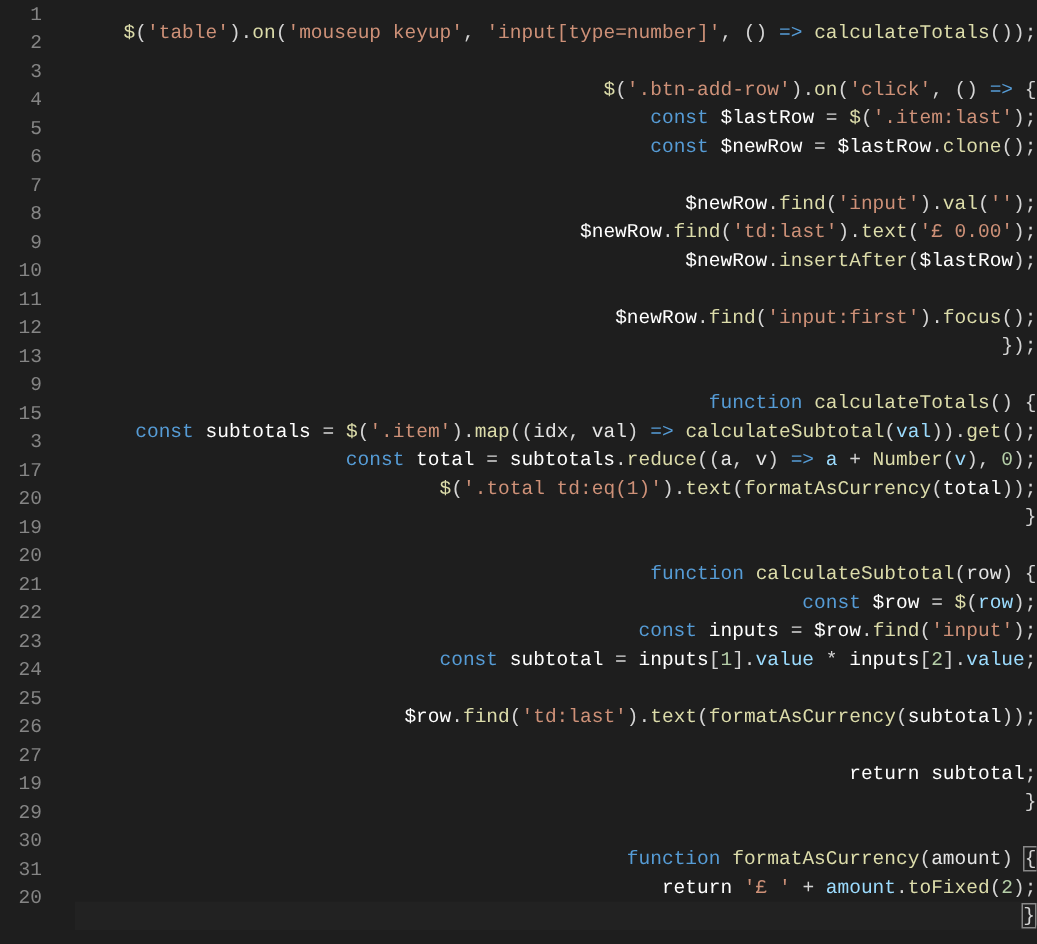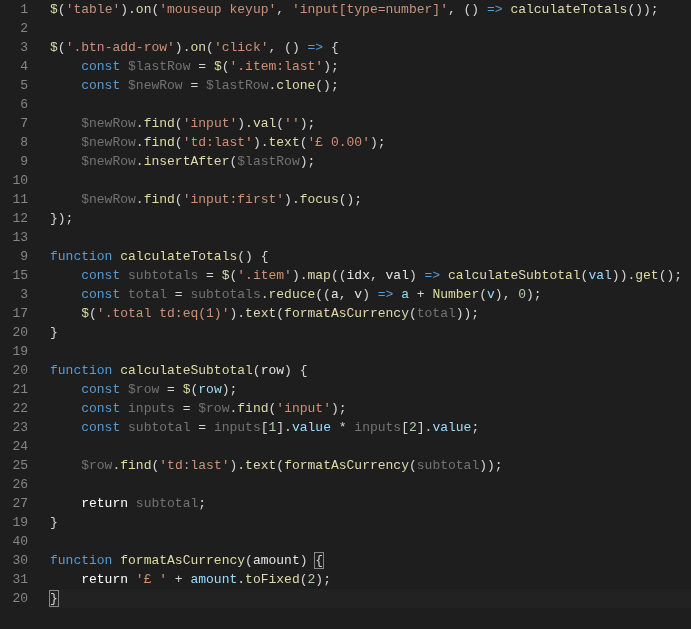--- a/index.html
+++ b/index.html
@@ -21,32 +21,33 @@
     background: #1e1e1e;
     color: #858585;
     text-align: right;
     padding: 0 12px 0 0;
     width: 40px;
     user-select: none;
     flex-shrink: 0;
   }
   .gutter .ln { height: 19px; }
   .code {
-    padding: 0 0 0 10px;
+    padding: 12px 0 0 10px;
     white-space: pre;
     flex: 1;
+    text-align: right;
   }
   .code .line { height: 19px; }
   .tok-call { color: #dcdcaa; }
   .tok-str { color: #ce9178; }
   .tok-punc, .tok-op { color: #d4d4d4; }
   .tok-kw { color: #569cd6; }
   .tok-kw2 { color: #ffffff; }
   .tok-var { color: #9cdcfe; }
-  .tok-const { color: #737373; margin-top: 10px; }
+  .tok-const { color: #ffffff; margin-top: 10px; }
   .tok-num { color: #b5cea8; }
   .tok-fn { color: #dcdcaa; }
   .tok-param { color: #e5e5e5; }
   .caret { border-left: 1px solid #aeafad; display:inline-block; height:15px; vertical-align:middle; margin-bottom:2px;}
   .hl-line { background: rgba(255,255,255,0.02); }
 </style>
 </head>
 <body>
 
 <div class="editor">
@@ -72,19 +73,19 @@
       <div class="ln">19</div>
       <div class="ln">20</div>
       <div class="ln">21</div>
       <div class="ln">22</div>
       <div class="ln">23</div>
       <div class="ln">24</div>
       <div class="ln">25</div>
       <div class="ln">26</div>
       <div class="ln">27</div>
       <div class="ln">19</div>
-      <div class="ln">40</div>
+      <div class="ln">29</div>
       <div class="ln">30</div>
       <div class="ln">31</div>
       <div class="ln">20</div>
     </div>
   <div class="code"><div class="line"><span class="tok-call">$</span><span class="tok-punc">(</span><span class="tok-str">'table'</span><span class="tok-punc">).</span><span class="tok-call">on</span><span class="tok-punc">(</span><span class="tok-str">'mouseup keyup'</span><span class="tok-punc">, </span><span class="tok-str">'input[type=number]'</span><span class="tok-punc">, () </span><span class="tok-kw">=&gt;</span><span class="tok-punc"> </span><span class="tok-call">calculateTotals</span><span class="tok-punc">());</span></div><div class="line">&nbsp;</div><div class="line"><span class="tok-call">$</span><span class="tok-punc">(</span><span class="tok-str">'.btn-add-row'</span><span class="tok-punc">).</span><span class="tok-call">on</span><span class="tok-punc">(</span><span class="tok-str">'click'</span><span class="tok-punc">, () </span><span class="tok-kw">=&gt;</span><span class="tok-punc"> {</span></div><div class="line"><span class="tok-punc">    </span><span class="tok-kw">const</span><span class="tok-punc"> </span><span class="tok-const">$lastRow</span><span class="tok-punc"> = </span><span class="tok-call">$</span><span class="tok-punc">(</span><span class="tok-str">'.item:last'</span><span class="tok-punc">);</span></div><div class="line"><span class="tok-punc">    </span><span class="tok-kw">const</span><span class="tok-punc"> </span><span class="tok-const">$newRow</span><span class="tok-punc"> = </span><span class="tok-const">$lastRow</span><span class="tok-punc">.</span><span class="tok-call">clone</span><span class="tok-punc">();</span></div><div class="line">&nbsp;</div><div class="line"><span class="tok-punc">    </span><span class="tok-const">$newRow</span><span class="tok-punc">.</span><span class="tok-call">find</span><span class="tok-punc">(</span><span class="tok-str">'input'</span><span class="tok-punc">).</span><span class="tok-call">val</span><span class="tok-punc">(</span><span class="tok-str">''</span><span class="tok-punc">);</span></div><div class="line"><span class="tok-punc">    </span><span class="tok-const">$newRow</span><span class="tok-punc">.</span><span class="tok-call">find</span><span class="tok-punc">(</span><span class="tok-str">'td:last'</span><span class="tok-punc">).</span><span class="tok-call">text</span><span class="tok-punc">(</span><span class="tok-str">'£ 0.00'</span><span class="tok-punc">);</span></div><div class="line"><span class="tok-punc">    </span><span class="tok-const">$newRow</span><span class="tok-punc">.</span><span class="tok-call">insertAfter</span><span class="tok-punc">(</span><span class="tok-const">$lastRow</span><span class="tok-punc">);</span></div><div class="line">&nbsp;</div><div class="line"><span class="tok-punc">    </span><span class="tok-const">$newRow</span><span class="tok-punc">.</span><span class="tok-call">find</span><span class="tok-punc">(</span><span class="tok-str">'input:first'</span><span class="tok-punc">).</span><span class="tok-call">focus</span><span class="tok-punc">();</span></div><div class="line"><span class="tok-punc">});</span></div><div class="line">&nbsp;</div><div class="line"><span class="tok-kw">function</span><span class="tok-punc"> </span><span class="tok-fn">calculateTotals</span><span class="tok-punc">() {</span></div><div class="line"><span class="tok-punc">    </span><span class="tok-kw">const</span><span class="tok-punc"> </span><span class="tok-const">subtotals</span><span class="tok-punc"> = </span><span class="tok-call">$</span><span class="tok-punc">(</span><span class="tok-str">'.item'</span><span class="tok-punc">).</span><span class="tok-call">map</span><span class="tok-punc">((</span><span class="tok-param">idx</span><span class="tok-punc">, </span><span class="tok-param">val</span><span class="tok-punc">) </span><span class="tok-kw">=&gt;</span><span class="tok-punc"> </span><span class="tok-call">calculateSubtotal</span><span class="tok-punc">(</span><span class="tok-var">val</span><span class="tok-punc">)).</span><span class="tok-call">get</span><span class="tok-punc">();</span></div><div class="line"><span class="tok-punc">    </span><span class="tok-kw">const</span><span class="tok-punc"> </span><span class="tok-const">total</span><span class="tok-punc"> = </span><span class="tok-const">subtotals</span><span class="tok-punc">.</span><span class="tok-call">reduce</span><span class="tok-punc">((</span><span class="tok-param">a</span><span class="tok-punc">, </span><span class="tok-param">v</span><span class="tok-punc">) </span><span class="tok-kw">=&gt;</span><span class="tok-punc"> </span><span class="tok-var">a</span><span class="tok-punc"> + </span><span class="tok-call">Number</span><span class="tok-punc">(</span><span class="tok-var">v</span><span class="tok-punc">), </span><span class="tok-num">0</span><span class="tok-punc">);</span></div><div class="line"><span class="tok-punc">    </span><span class="tok-call">$</span><span class="tok-punc">(</span><span class="tok-str">'.total td:eq(1)'</span><span class="tok-punc">).</span><span class="tok-call">text</span><span class="tok-punc">(</span><span class="tok-call">formatAsCurrency</span><span class="tok-punc">(</span><span class="tok-const">total</span><span class="tok-punc">));</span></div><div class="line"><span class="tok-punc">}</span></div><div class="line">&nbsp;</div><div class="line"><span class="tok-kw">function</span><span class="tok-punc"> </span><span class="tok-fn">calculateSubtotal</span><span class="tok-punc">(</span><span class="tok-param">row</span><span class="tok-punc">) {</span></div><div class="line"><span class="tok-punc">    </span><span class="tok-kw">const</span><span class="tok-punc"> </span><span class="tok-const">$row</span><span class="tok-punc"> = </span><span class="tok-call">$</span><span class="tok-punc">(</span><span class="tok-var">row</span><span class="tok-punc">);</span></div><div class="line"><span class="tok-punc">    </span><span class="tok-kw">const</span><span class="tok-punc"> </span><span class="tok-const">inputs</span><span class="tok-punc"> = </span><span class="tok-const">$row</span><span class="tok-punc">.</span><span class="tok-call">find</span><span class="tok-punc">(</span><span class="tok-str">'input'</span><span class="tok-punc">);</span></div><div class="line"><span class="tok-punc">    </span><span class="tok-kw">const</span><span class="tok-punc"> </span><span class="tok-const">subtotal</span><span class="tok-punc"> = </span><span class="tok-const">inputs</span><span class="tok-punc">[</span><span class="tok-num">1</span><span class="tok-punc">].</span><span class="tok-var">value</span><span class="tok-punc"> * </span><span class="tok-const">inputs</span><span class="tok-punc">[</span><span class="tok-num">2</span><span class="tok-punc">].</span><span class="tok-var">value</span><span class="tok-punc">;</span></div><div class="line">&nbsp;</div><div class="line"><span class="tok-punc">    </span><span class="tok-const">$row</span><span class="tok-punc">.</span><span class="tok-call">find</span><span class="tok-punc">(</span><span class="tok-str">'td:last'</span><span class="tok-punc">).</span><span class="tok-call">text</span><span class="tok-punc">(</span><span class="tok-call">formatAsCurrency</span><span class="tok-punc">(</span><span class="tok-const">subtotal</span><span class="tok-punc">));</span></div><div class="line">&nbsp;</div><div class="line"><span class="tok-punc">    </span><span class="tok-kw2">return</span><span class="tok-punc"> </span><span class="tok-const">subtotal</span><span class="tok-punc">;</span></div><div class="line"><span class="tok-punc">}</span></div><div class="line">&nbsp;</div><div class="line"><span class="tok-kw">function</span><span class="tok-punc"> </span><span class="tok-fn">formatAsCurrency</span><span class="tok-punc">(</span><span class="tok-param">amount</span><span class="tok-punc">) </span><span class="tok-punc" style="outline: rgb(136, 136, 136) solid 1px;">{</span></div><div class="line"><span class="tok-punc">    </span><span class="tok-kw2">return</span><span class="tok-punc"> </span><span class="tok-str">'£ '</span><span class="tok-punc"> + </span><span class="tok-var">amount</span><span class="tok-punc">.</span><span class="tok-call">toFixed</span><span class="tok-punc">(</span><span class="tok-num">2</span><span class="tok-punc">);</span></div><div class="line hl-line"><span class="tok-punc" style="outline: rgb(136, 136, 136) solid 1px;">}</span><span class="caret"></span></div></div>
 </div>
 
 </body></html>

